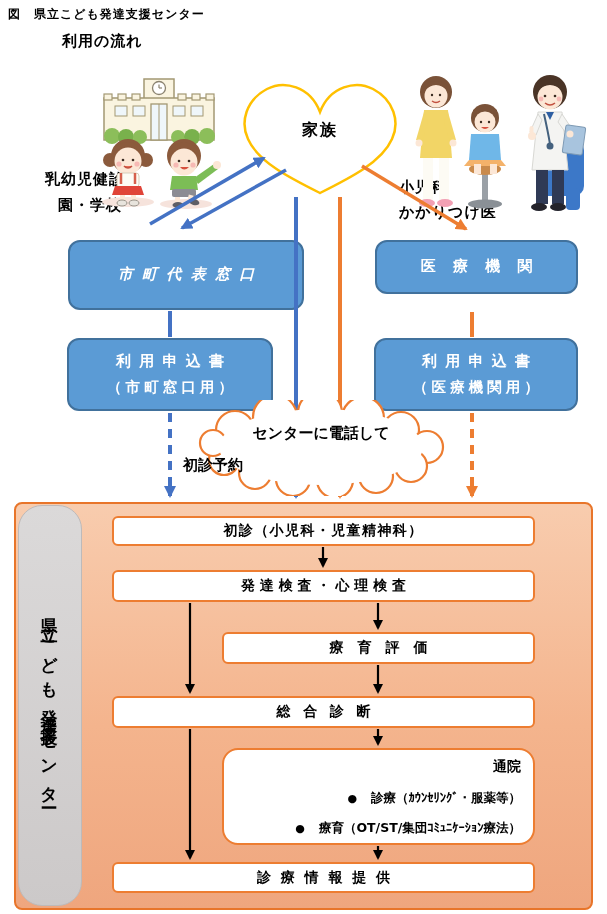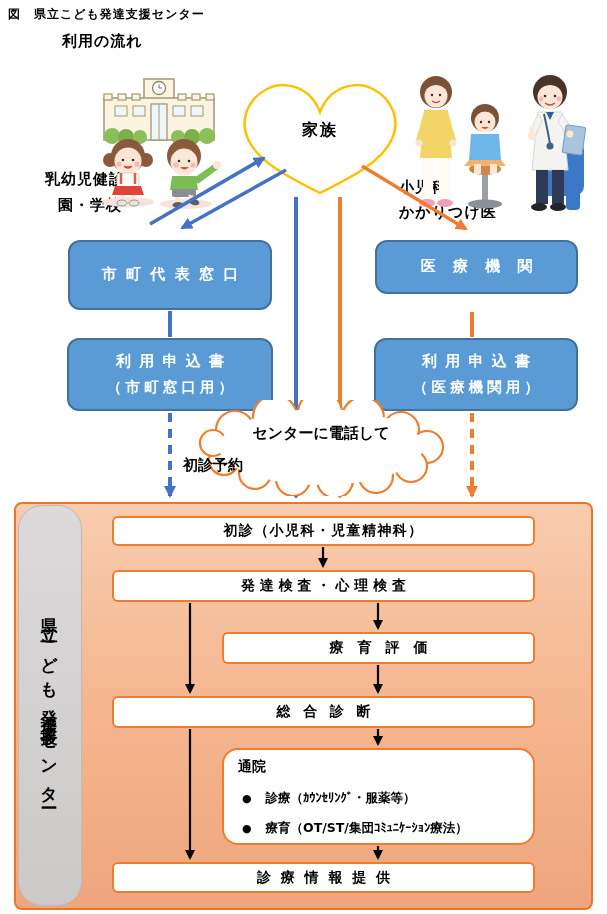--- a/index.html
+++ b/index.html
@@ -16,21 +16,21 @@
   #cap-l1{left:45px;top:170px;}
   #cap-l2{left:58px;top:196px;}
   #cap-r1{left:399px;top:178px;}
   #cap-r2{left:399px;top:203px;}
   
   .bluebox{
     background:#5B9BD5;border:2px solid #41719C;border-radius:12px;
     color:#fff;display:flex;flex-direction:column;align-items:center;justify-content:center;
     font-size:15px;z-index:3;box-sizing:border-box;
   }
-  #box-city{left:68px;top:240px;width:204px;height:70px;}
+  #box-city{left:68px;top:240px;width:236px;height:70px;font-style:italic;}
   #box-city .l1{letter-spacing:0.62em;padding-left:0.62em;}
   #box-med{left:375px;top:240px;width:203px;height:54px;}
   #box-med .l1{letter-spacing:1.15em;padding-left:1.15em;}
   #box-app-city{left:67px;top:338px;width:206px;height:73px;}
   #box-app-med{left:374px;top:338px;width:204px;height:73px;}
   .bluebox .l1{line-height:1.7;}
   .bluebox .l2{line-height:1.7;letter-spacing:0.28em;padding-left:0.28em;font-size:14.5px;}
   #box-app-city .l1,#box-app-med .l1{letter-spacing:0.55em;padding-left:0.55em;}
   
   #heart-wrap{left:228px;top:78px;width:184px;height:120px;z-index:2;}
@@ -56,21 +56,21 @@
     display:flex;align-items:center;justify-content:center;font-size:14px;box-sizing:border-box;text-align:right;
   }
   #step-shoshin{left:112px;top:516px;width:423px;height:30px;letter-spacing:0.1em;}
   #step-kensa{left:112px;top:570px;width:423px;height:32px;letter-spacing:0.35em;padding-left:0.35em;}
   #step-ryoiku{left:222px;top:632px;width:313px;height:32px;letter-spacing:1em;padding-left:1em;}
   #step-sogo{left:112px;top:696px;width:423px;height:32px;letter-spacing:0.9em;padding-left:0.9em;}
   #step-info{left:112px;top:862px;width:423px;height:31px;letter-spacing:0.7em;padding-left:0.7em;}
   #step-tsuin{
     left:222px;top:748px;width:313px;height:97px;background:#fff;border:2.5px solid #ED7D31;
     border-radius:16px;z-index:3;box-sizing:border-box;padding:8px 12px 6px 14px;
-    display:flex;flex-direction:column;justify-content:space-between;
+    display:flex;flex-direction:column;justify-content:space-between;align-items:flex-end;
   }
   #step-tsuin .tl{font-size:14px;}
   .bullet-line{display:flex;align-items:center;font-size:12.5px;}
   .bullet-line .bullet{font-size:11px;margin-right:14px;margin-left:4px;}
   
   #arrows{left:0;top:0;z-index:5;pointer-events:none;}
   #illus-left{left:88px;top:76px;z-index:2;}
   #illus-right{left:398px;top:70px;z-index:2;}
 </style>
 </head>

